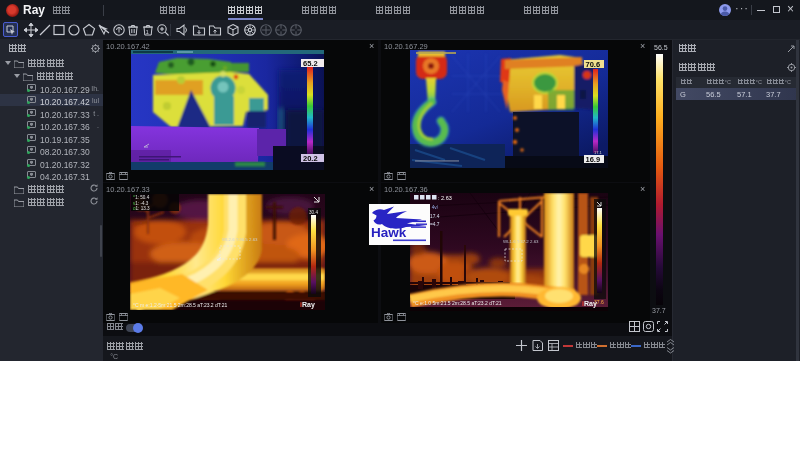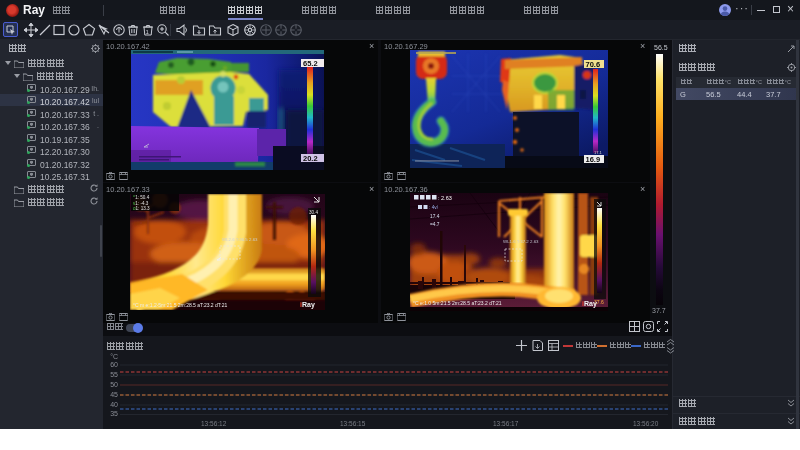--- a/index.html
+++ b/index.html
@@ -1,16 +1,16 @@
 <!DOCTYPE html>
 <html><head><meta charset="utf-8">
 <style>
 *{margin:0;padding:0;box-sizing:border-box}
 html,body{width:800px;height:450px;background:#fff;font-family:"Liberation Sans",sans-serif;overflow:hidden}
-#app{position:absolute;left:0;top:0;width:800px;height:429px;background:#0c0d11;overflow:hidden}
+#app{position:absolute;left:0;top:0;width:800px;height:361px;background:#0c0d11;overflow:hidden}
 .ab{position:absolute}
 .g{display:inline-block;width:.92em;height:.92em;margin:0 .6px;background:repeating-linear-gradient(90deg,currentColor 0 1px,transparent 1px 3px),repeating-linear-gradient(0deg,currentColor 0 1px,transparent 1px 3px);opacity:.85}
 
 #menubar{left:0;top:0;width:800px;height:20px;background:#14171d}
 .mitem{position:absolute;top:6px;height:10px;font-size:8.5px;color:#a7aab2}
 #logoC{left:6px;top:4px;width:13px;height:13px;border-radius:50%;background:radial-gradient(circle at 45% 45%,#d8392c 0 35%,#8c1510 70%,#4a0c08 100%)}
 #logoTxt{left:23px;top:3px;font-size:12px;font-weight:bold;color:#f2f3f5}
 #sep1{left:103px;top:5px;width:1px;height:11px;background:#3a3e47}
 #tabline{left:228px;top:18px;width:35px;height:2px;background:#7c86c8}
 #dots{left:735px;top:2px;color:#b8bbc2;font-size:11px;letter-spacing:1px}
@@ -164,23 +164,23 @@
         <path d="M0 1h3.5l1 1.5H10V8H0z" fill="none" stroke="#9a9da5"></path>
       </svg><span style="margin-left:3px;color:#b5b8bf;font-size:9px"><span class="g"></span><span class="g"></span><span class="g"></span><span class="g"></span></span></div>
   <div class="trow" style="top:69px"><span style="margin-left:14px" class="arr"></span><svg width="10" height="8" style="vertical-align:-1px">
         <path d="M0 1h3.5l1 1.5H10V8H0z" fill="none" stroke="#9a9da5"></path>
       </svg><span style="margin-left:3px;color:#b5b8bf;font-size:9px"><span class="g"></span><span class="g"></span><span class="g"></span><span class="g"></span></span></div>
   <div class="trow" style="top:82px"><span class="camw"></span><span class="ip">10.20.167.29</span><span class="stm" style="letter-spacing:0">Ih.</span></div>
   <div class="trow tsel" style="top:94px"><span class="camw"></span><span class="ip" style="color:#cdd0d6">10.20.167.42</span><span class="stm">lul</span></div>
   <div class="trow" style="top:107px"><span class="camw"></span><span class="ip">10.20.167.33</span><span class="stm">t .</span></div>
   <div class="trow" style="top:119px"><span class="camw"></span><span class="ip">10.20.167.36</span><span class="stm">.</span></div>
   <div class="trow" style="top:132px"><span class="camw"></span><span class="ip">10.19.167.35</span></div>
-  <div class="trow" style="top:144px"><span class="camw"></span><span class="ip">12.20.167.30</span></div>
+  <div class="trow" style="top:144px"><span class="camw"></span><span class="ip">08.20.167.30</span></div>
   <div class="trow" style="top:157px"><span class="camw"></span><span class="ip">01.20.167.32</span></div>
-  <div class="trow" style="top:169px"><span class="camw"></span><span class="ip">10.25.167.31</span></div>
+  <div class="trow" style="top:169px"><span class="camw"></span><span class="ip">04.20.167.31</span></div>
   <div class="trow" style="top:182px"><svg width="10" height="8" style="vertical-align:-1px;margin-left:14px">
         <path d="M0 1h3.5l1 1.5H10V8H0z" fill="none" stroke="#9a9da5"></path>
       </svg><span style="margin-left:3px;color:#b5b8bf;font-size:9px"><span class="g"></span><span class="g"></span><span class="g"></span><span class="g"></span></span><svg width="8" height="8" style="position:absolute;right:5px;top:2px">
         <path d="M7 4a3 3 0 1 1-1-2.2" fill="none" stroke="#8f929a" stroke-width="1.1"></path>
         <path d="M7.5 0.2v2.6H4.9z" fill="#8f929a"></path>
       </svg></div>
   <div class="trow" style="top:195px"><svg width="10" height="8" style="vertical-align:-1px;margin-left:14px">
         <path d="M0 1h3.5l1 1.5H10V8H0z" fill="none" stroke="#9a9da5"></path>
       </svg><span style="margin-left:3px;color:#b5b8bf;font-size:9px"><span class="g"></span><span class="g"></span><span class="g"></span><span class="g"></span></span><svg width="8" height="8" style="position:absolute;right:5px;top:2px">
         <path d="M7 4a3 3 0 1 1-1-2.2" fill="none" stroke="#8f929a" stroke-width="1.1"></path>
@@ -577,41 +577,51 @@
       <rect x="0.5" y="0.5" width="10" height="10" fill="none" stroke="#c3c6cd"></rect>
       <path d="M5.5 0.5v10M0.5 5.5h10" stroke="#c3c6cd"></path>
     </svg>
   <svg class="ab" style="left:643px;top:321px" width="11" height="11">
       <rect x="0.5" y="0.5" width="10" height="10" rx="2" fill="none" stroke="#c3c6cd"></rect>
       <circle cx="5.5" cy="5.5" r="2.2" fill="none" stroke="#c3c6cd"></circle>
     </svg>
   <svg class="ab" style="left:657px;top:321px" width="11" height="11">
       <path d="M0.5 3V0.5H3M8 0.5h2.5V3M10.5 8v2.5H8M3 10.5H0.5V8M7.5 3.5L10 1M3.5 7.5L1 10" fill="none" stroke="#c3c6cd"></path>
     </svg>
+  <div class="ab" style="left:369px;top:204px;width:61px;height:41px;background:#fcfcfc;z-index:5">
+    <svg width="61" height="41">
+        <path d="M3 9 C6 5.5 11 4.5 15 6 L25 2.5 C21 6.5 19 8.5 18 10 L38 7 C31 10.5 28 12.5 27 14 L53 15.5 C46 17.5 41 18.5 38 19.5 L58 22 L37 23 C29 26 17 25 13 20 C9 21.5 5.5 19.5 4.5 16.5 C6.5 15.5 7.5 13.5 7.5 11.5 Z" fill="#2824c4"></path>
+    <rect x="44" y="16.5" width="13" height="1.6" fill="#2824c4"></rect>
+        <rect x="47" y="19.5" width="11" height="1.4" fill="#2824c4"></rect>
+        <rect x="42" y="22.5" width="15" height="1.4" fill="#3a36cc"></rect>
+    <text x="2" y="33" font-size="13.5" font-weight="bold" fill="#2822c0" font-family="Liberation Sans">Hawk</text>
+    <rect x="24" y="35.5" width="33" height="1.6" fill="#3a3ad0"></rect>
+      </svg>
+  </div>
 
   <div class="ab" id="rpanel"></div>
   <div class="ab" style="left:678px;top:44px;font-size:9px;color:#c6c9d0"><span class="g"></span><span class="g"></span></div>
   <svg class="ab" style="left:787px;top:45px" width="8" height="8">
       <path d="M1 7L7 1M4 1h3v3" fill="none" stroke="#9a9da5"></path>
     </svg>
   <div class="ab" style="left:678px;top:63px;font-size:9px;color:#c0c3ca"><span class="g"></span><span class="g"></span><span class="g"></span><span class="g"></span></div>
   <svg class="ab" style="left:787px;top:63px" width="9" height="9">
       <circle cx="4.5" cy="4.5" r="3.2" fill="none" stroke="#9a9da5"></circle>
       <circle cx="4.5" cy="4.5" r="1" fill="#9a9da5"></circle>
       <path d="M4.5 0v2M4.5 7v2M0 4.5h2M7 4.5h2" stroke="#9a9da5" stroke-width=".9"></path>
     </svg>
   <div class="ab" style="left:676px;top:77px;width:121px;height:11px;background:#262a33"></div>
   <div class="ab" style="left:680px;top:79px;font-size:5.5px;color:#969aa4"><span class="g"></span><span class="g"></span></div>
   <div class="ab" style="left:706px;top:79px;font-size:5.5px;color:#969aa4"><span class="g"></span><span class="g"></span><span class="g"></span>°C</div>
   <div class="ab" style="left:737px;top:79px;font-size:5.5px;color:#969aa4"><span class="g"></span><span class="g"></span><span class="g"></span>°C</div>
   <div class="ab" style="left:766px;top:79px;font-size:5.5px;color:#969aa4"><span class="g"></span><span class="g"></span><span class="g"></span>°C</div>
   <div class="ab" style="left:676px;top:88px;width:121px;height:12px;background:linear-gradient(90deg,#424963,#30364e)"></div>
   <div class="ab" style="left:680px;top:90px;font-size:7.5px;color:#c8ccd8">G</div>
   <div class="ab" style="left:706px;top:90px;font-size:7.5px;color:#c8ccd8">56.5</div>
-  <div class="ab" style="left:737px;top:90px;font-size:7.5px;color:#c8ccd8">44.4</div>
+  <div class="ab" style="left:737px;top:90px;font-size:7.5px;color:#c8ccd8">57.1</div>
   <div class="ab" style="left:766px;top:90px;font-size:7.5px;color:#c8ccd8">37.7</div>
   <div class="ab" style="left:672px;top:396px;width:128px;height:1px;background:#262932"></div>
   <div class="ab" style="left:678px;top:399px;font-size:9px;color:#c0c3ca"><span class="g"></span><span class="g"></span></div>
   <svg class="ab" style="left:787px;top:399px" width="8" height="8">
       <path d="M1 1l3 2.5L7 1M1 4.5L4 7l3-2.5" fill="none" stroke="#9a9da5" stroke-width=".9"></path>
     </svg>
   <div class="ab" style="left:672px;top:413px;width:128px;height:1px;background:#262932"></div>
   <div class="ab" style="left:678px;top:417px;font-size:9px;color:#c0c3ca"><span class="g"></span><span class="g"></span><span class="g"></span><span class="g"></span></div>
   <svg class="ab" style="left:787px;top:417px" width="8" height="8">
       <path d="M1 1l3 2.5L7 1M1 4.5L4 7l3-2.5" fill="none" stroke="#9a9da5" stroke-width=".9"></path>

